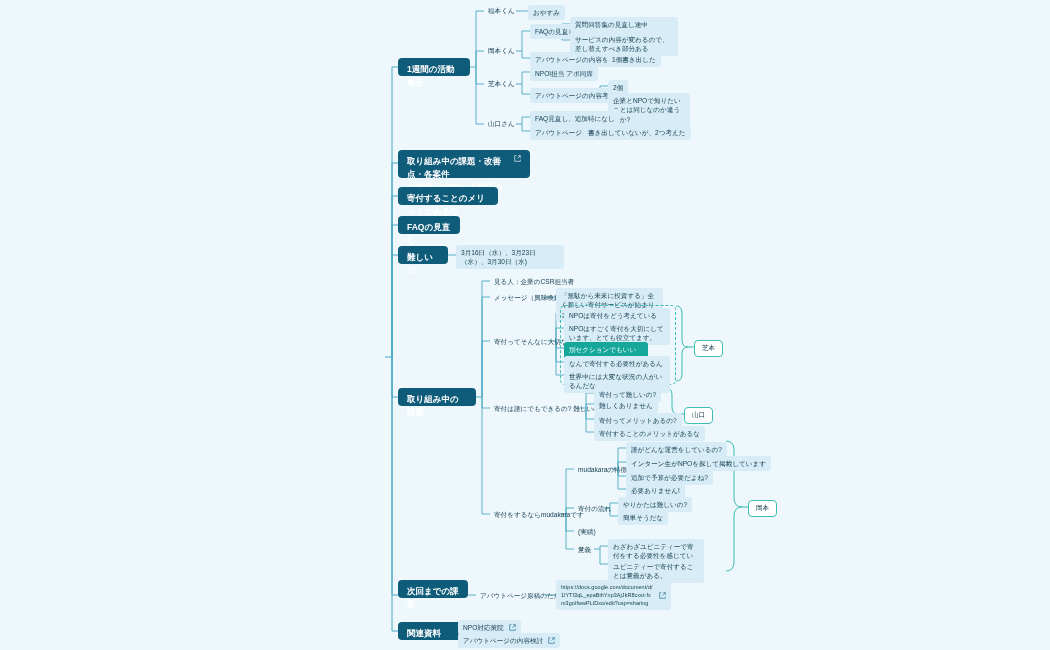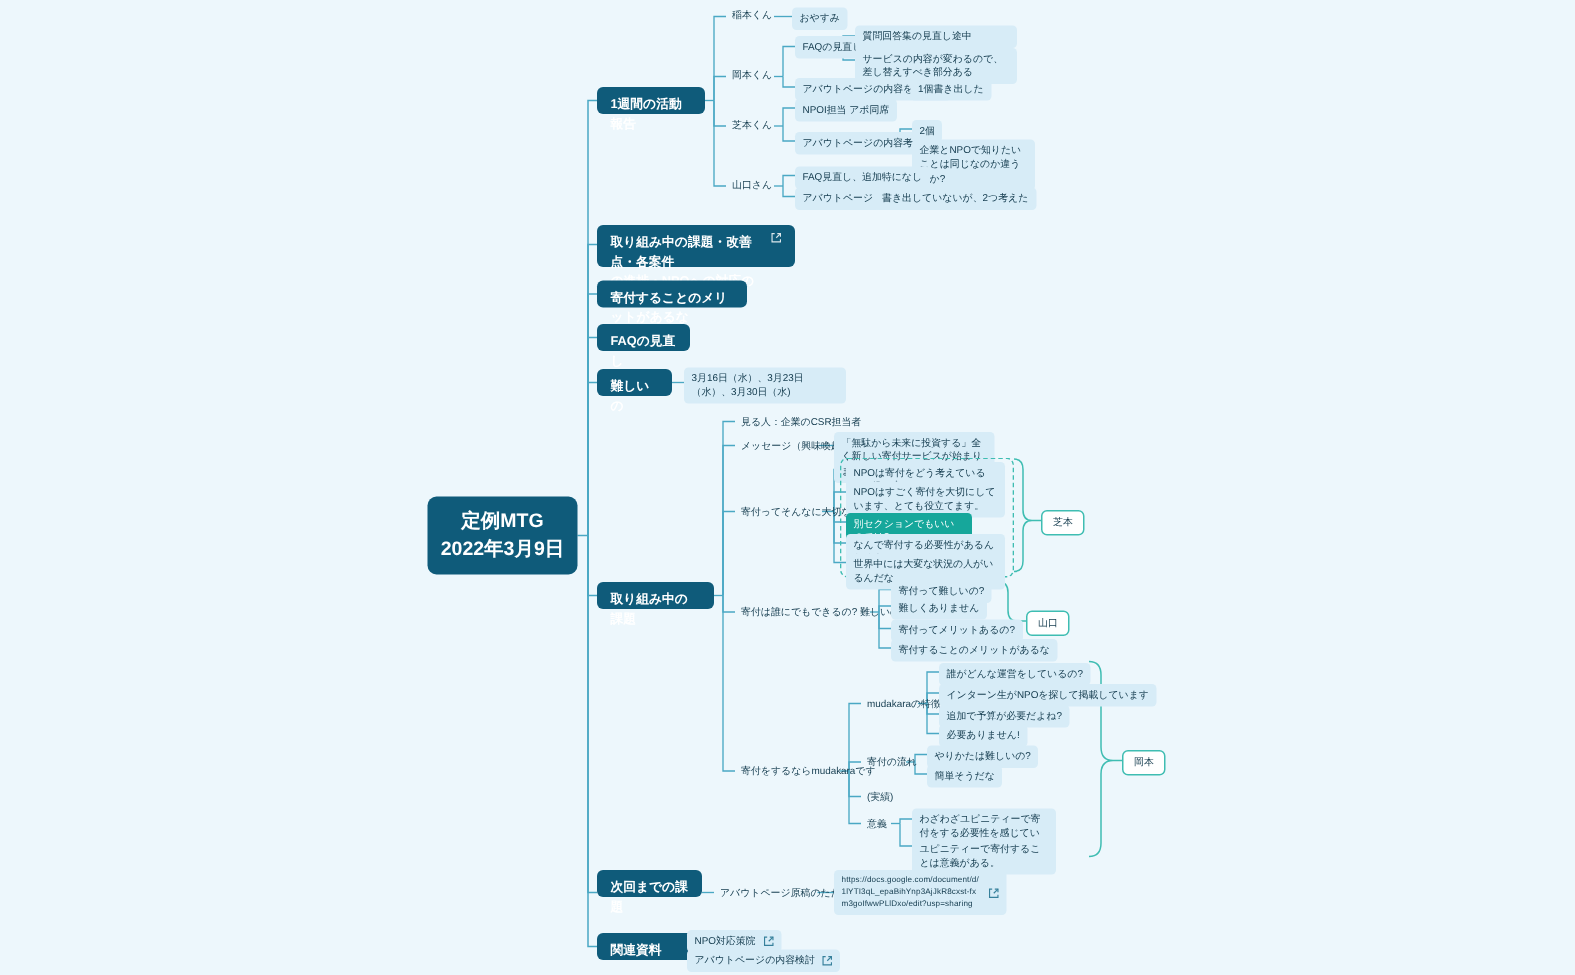--- a/index.html
+++ b/index.html
@@ -193,24 +193,20 @@
 
     <g fill="none" stroke="#4aa8c4" stroke-width="0.9">
       <path d="M468,595 L476,595"></path>
       <path d="M545,595 L556,595"></path>
       <path d="M444,631 L450,631"></path>
       <path d="M450,631 L450,626 L458,626"></path>
       <path d="M450,631 L450,639 L458,639"></path>
     </g>
   </svg>
 
-  <div class="node root" style="left:285px;top:331px;width:100px;height:52px;">
-    <span>定例MTG</span>
-    <span>2022年3月9日</span>
-  </div>
 
   <div class="node main" style="left:398px;top:58px;width:72px;height:18px;">
     <span class="txt">1週間の活動報告</span>
   </div>
 
   <div class="node plain" style="left:484px;top:4px;">
     <span class="txt">稲本くん</span>
   </div>
   <div class="node leaf" style="left:528px;top:5px;">
     <span class="txt">おやすみ</span>

